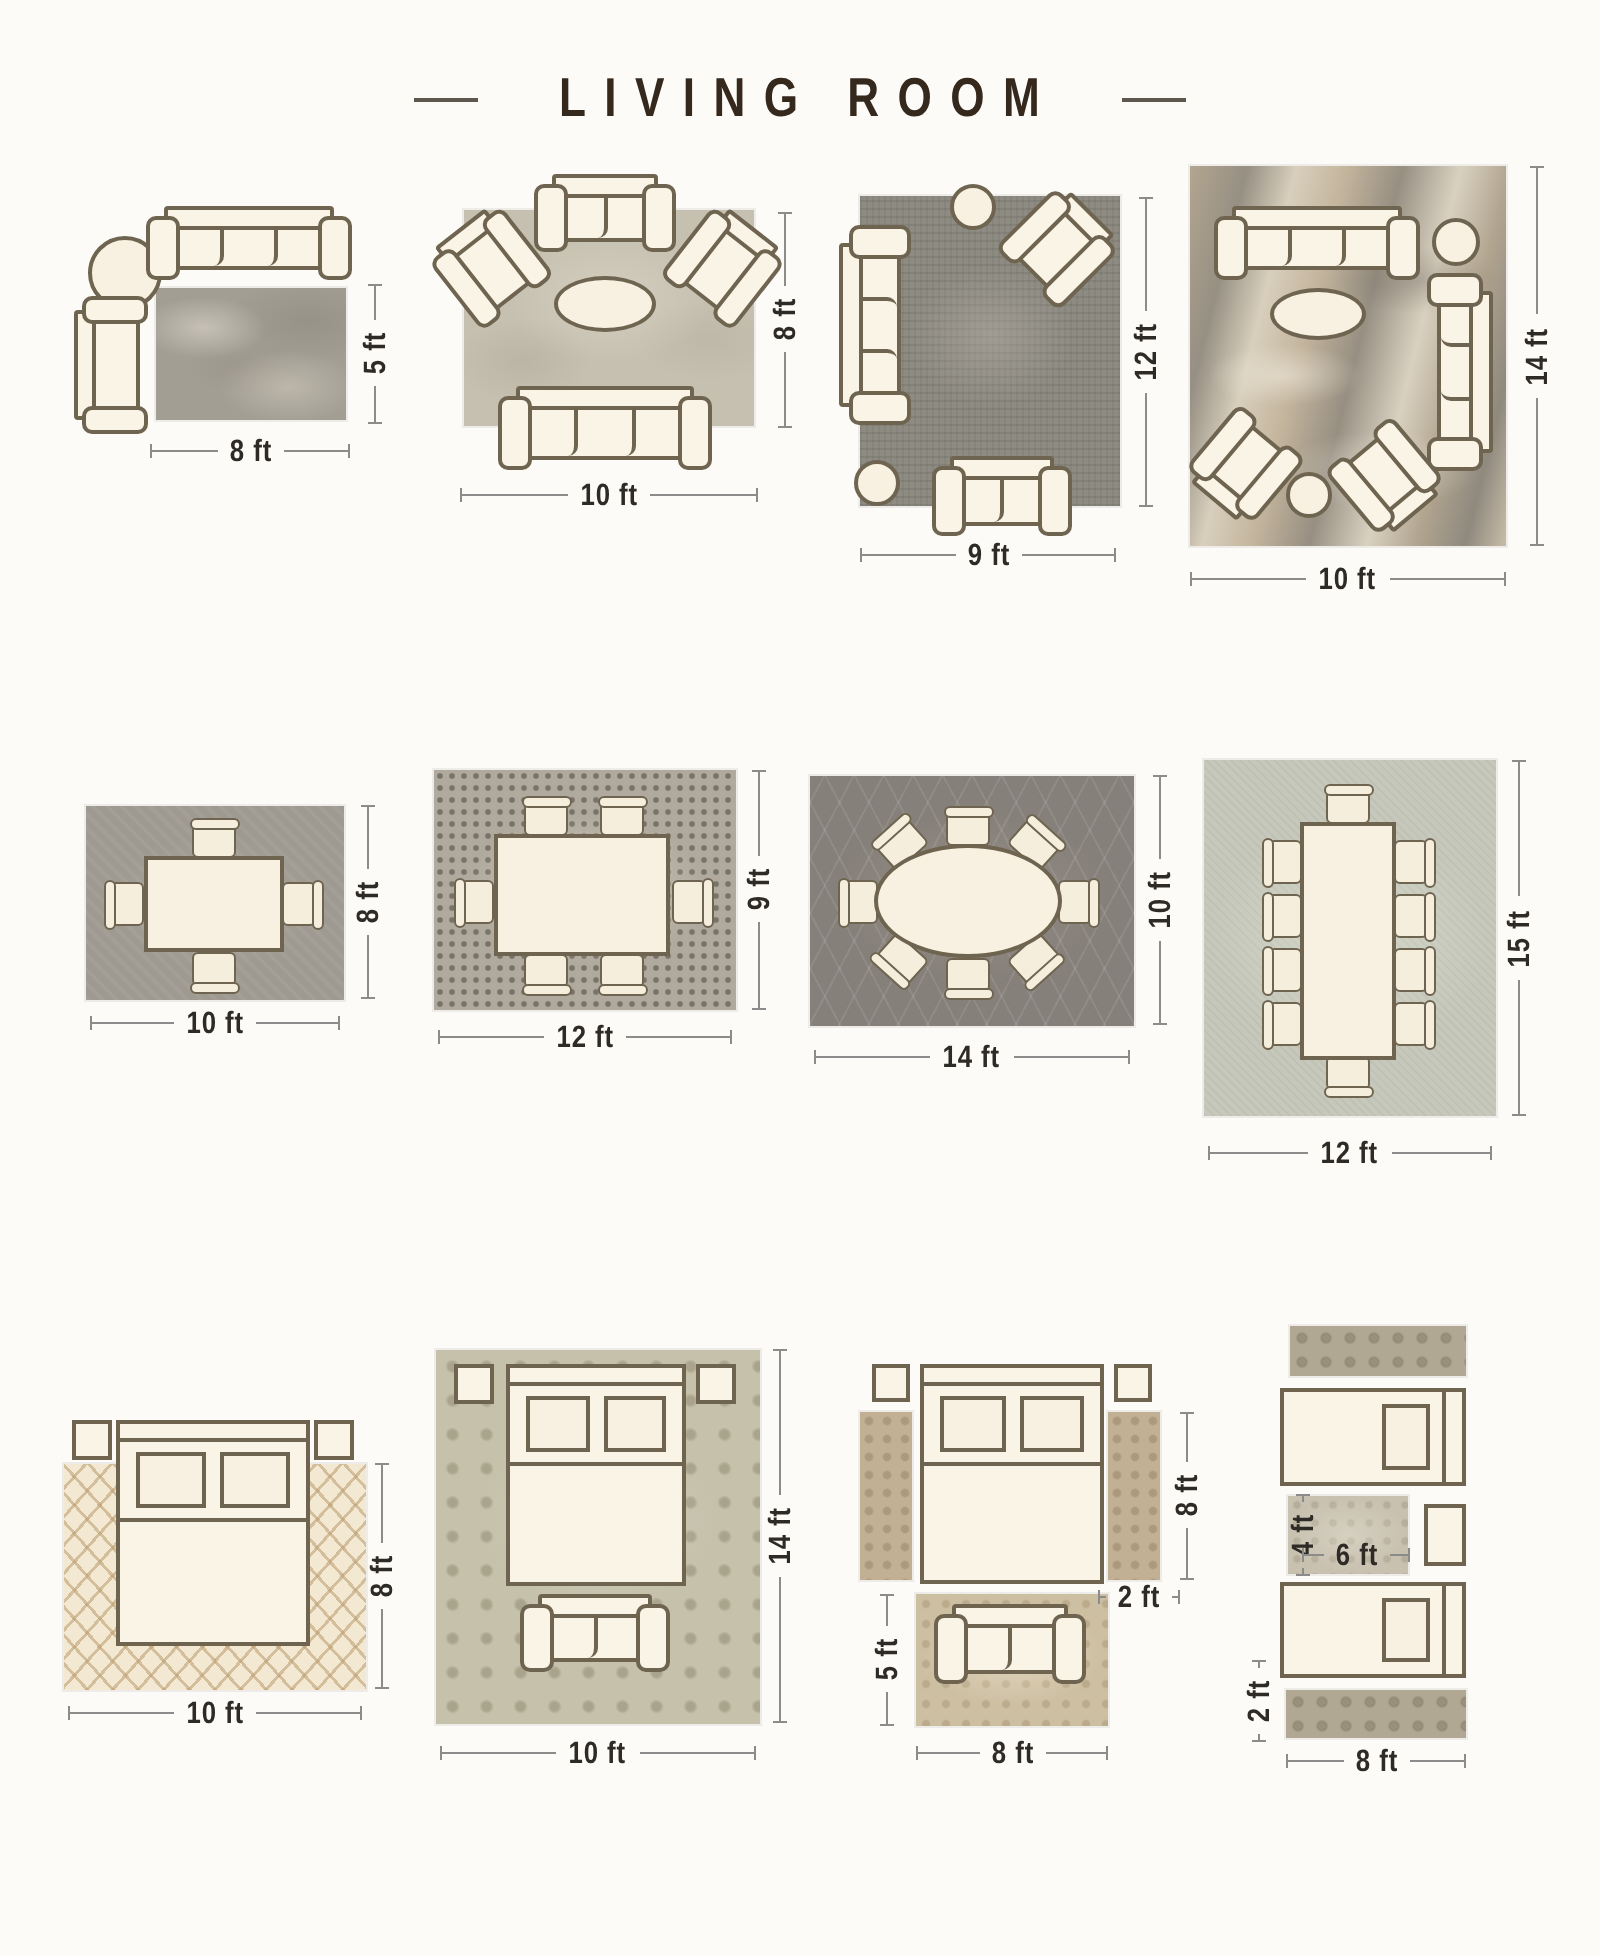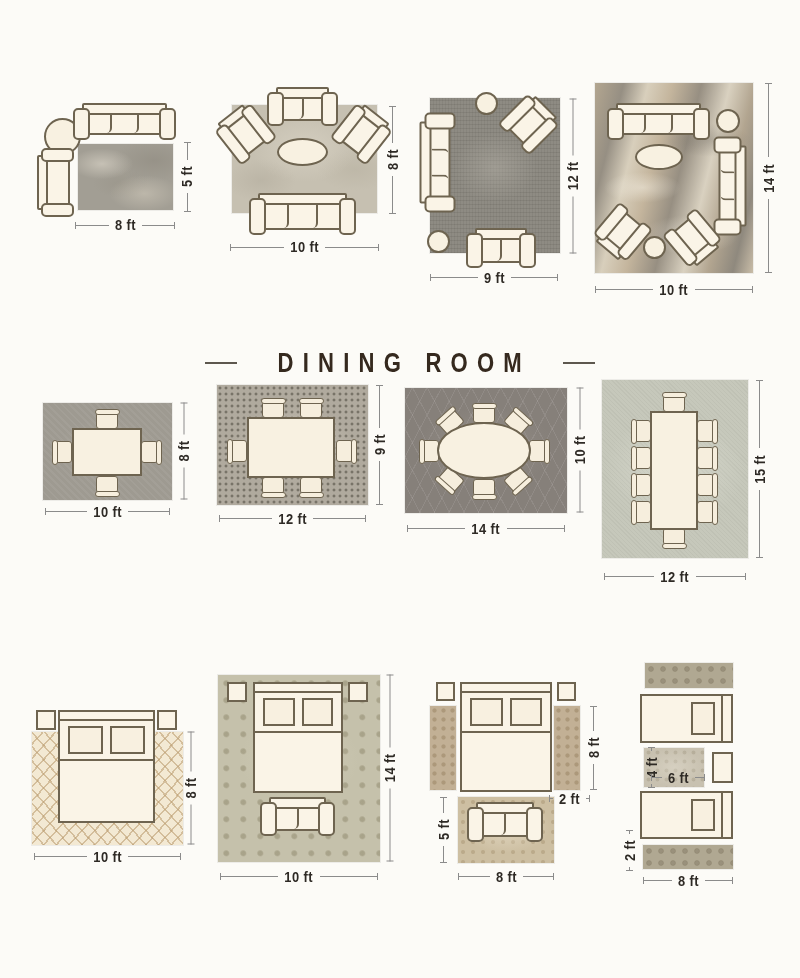--- a/index.html
+++ b/index.html
@@ -111,23 +111,23 @@
   .tbed{position:absolute;border:2px solid var(--ol);background:var(--fill);box-sizing:border-box;}
   .tbed .tpillow{position:absolute;right:16px;top:6px;bottom:6px;width:20px;border:2px solid var(--ol);background:#f8f0e0;}
   .tbed .thb{position:absolute;right:8px;top:-1px;bottom:-1px;width:0;border-left:2px solid var(--ol);}
   .nstand{position:absolute;border:2px solid var(--ol);background:var(--fill);box-sizing:border-box;}
 </style>
 </head>
 <body>
 
 <div class="canvas">
 
-  <div class="sec-title" style="top:349px">
+  <div class="sec-title" style="top:36px">
     <span class="tdash"></span>
-    <span class="ttext">DINING ROOM</span>
+    <span class="ttext">LIVING ROOM</span>
     <span class="tdash"></span>
   </div>
 
   <div class="rug lr1" style="left:78px;top:144px;width:95px;height:66px"></div>
   <div class="sofa" style="left:73px;top:103px;width:103px;height:34px">
       <span class="sbody">
         <span class="back"></span>
         <span class="seats">
           <i class="cushion"></i>
           <i class="cushion"></i>

